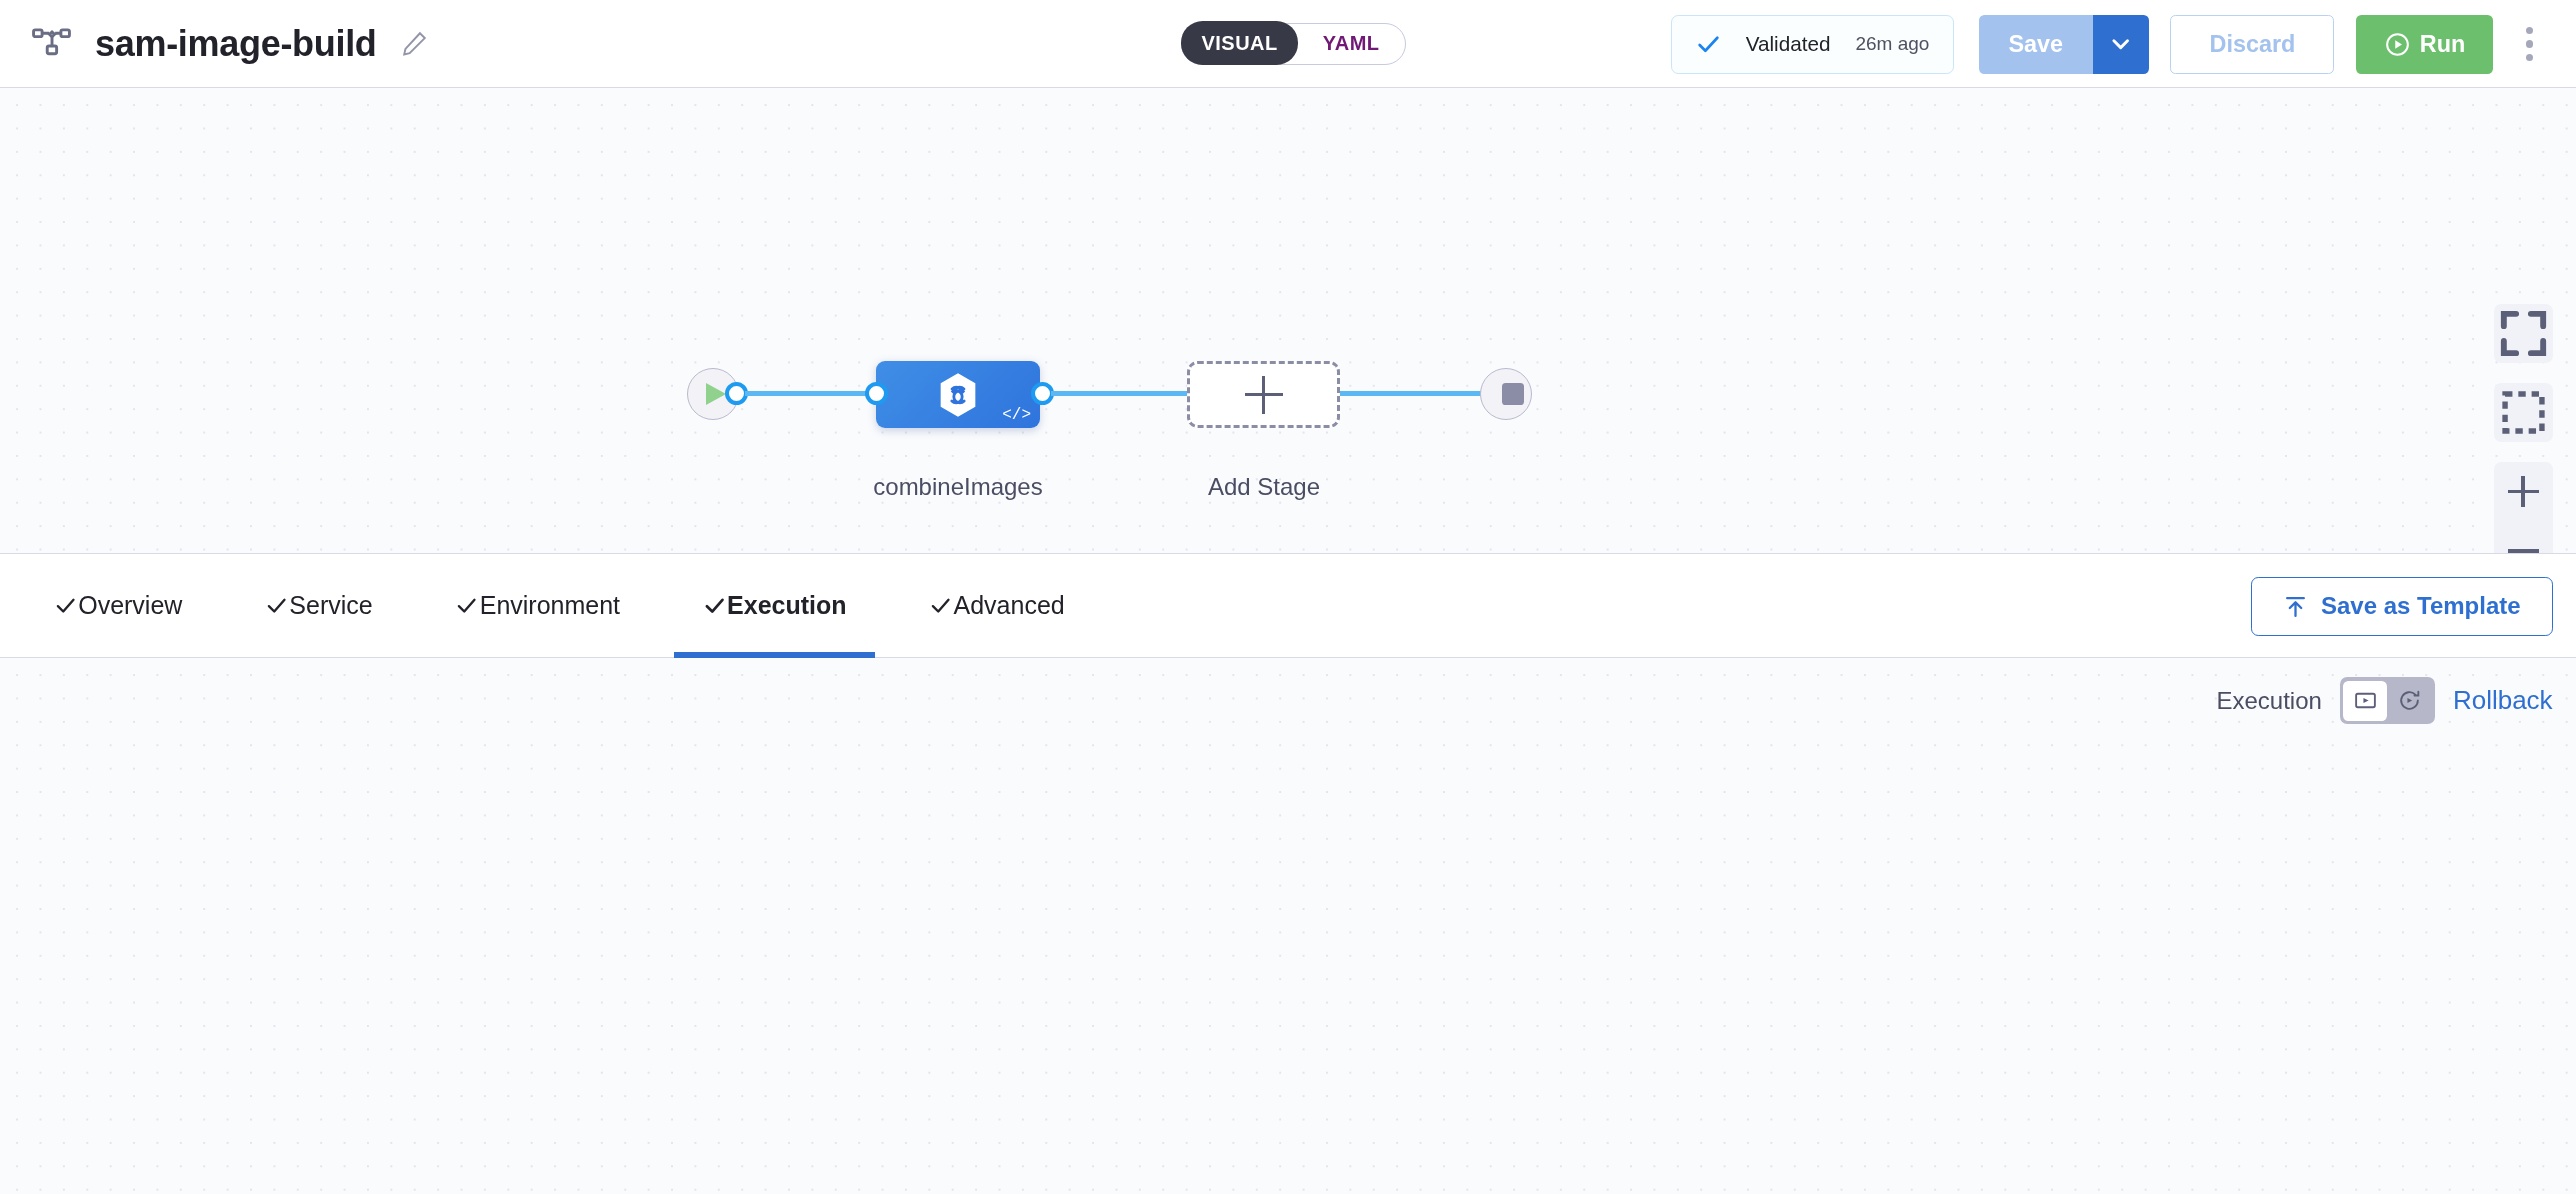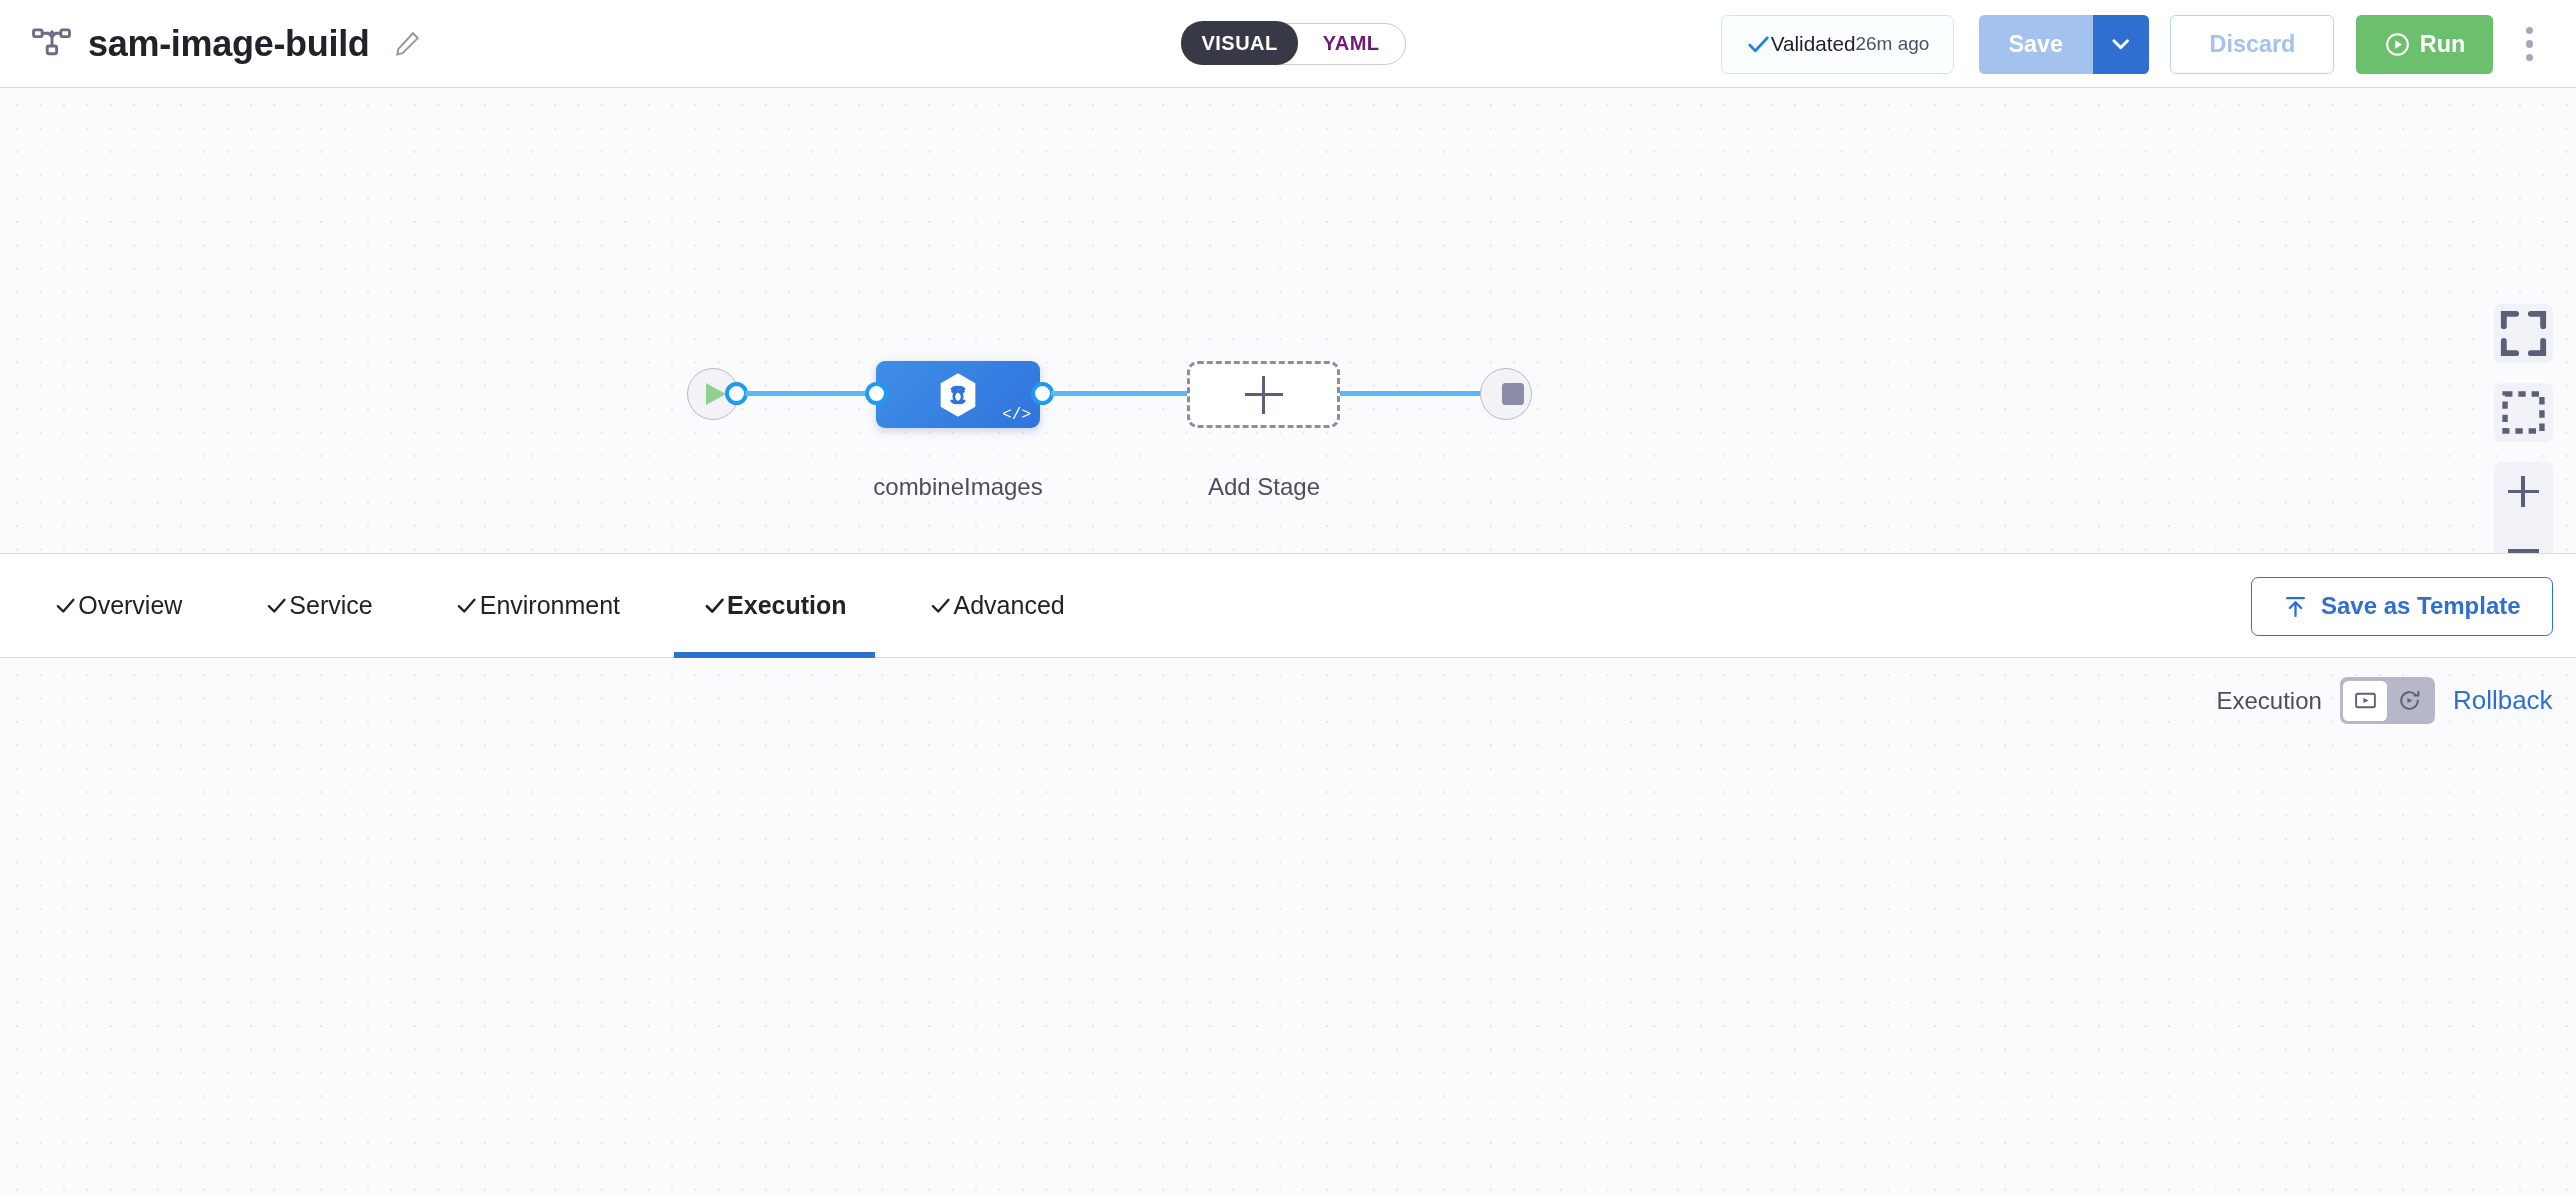--- a/index.html
+++ b/index.html
@@ -15,21 +15,21 @@
     position: absolute; top: 0; left: 0;
     width: 2576px; height: 88px;
     background: #ffffff;
     border-bottom: 0.9px solid #d9dae5;
     display: flex; align-items: center;
   }
   .hdr-left { display: flex; align-items: center; margin-left: 31px; }
   .pipeline-glyph { width: 41px; height: 41px; color: #6b6d85; }
   .pipeline-title {
     font-size: 36px; font-weight: bold; color: #22222a;
-    margin-left: 16px; letter-spacing: -0.3px;
+    margin-left: 23px; letter-spacing: -0.3px;
   }
   .edit-pencil { width: 29px; height: 29px; margin-left: 23.4px; color: #9294a8; }
 
   .toggle-group {
     position: absolute; left: 1181px; top: 22.5px;
     width: 225px; height: 42px;
     border: 0.9px solid #c8cade; border-radius: 21.6px;
     background: #ffffff;
     display: flex; align-items: center;
   }
@@ -45,21 +45,21 @@
   }
   .toggle-seg.inactive { color: #701a75; width: 106px; }
 
   .hdr-right {
     position: absolute; right: 23.4px; top: 0; height: 88px;
     display: flex; align-items: center; gap: 0;
   }
   .validated-pill {
     height: 59px; border: 0.9px solid #c9e5f7; border-radius: 7.2px;
     background: #fbfeff; display: flex; align-items: center;
-    padding: 0 23.4px; gap: 0; margin-right: 25px; text-align: center;
+    padding: 0 23.4px; gap: 25px; margin-right: 25px; text-align: center;
   }
   .validated-check { width: 25px; height: 25px; color: #1b84ef; }
   .validated-label { font-size: 20.7px; color: #22222a; font-weight: 500; }
   .validated-time { font-size: 19px; color: #4f5162; }
 
   .save-split { display: flex; height: 59px; margin-right: 21.6px; }
   .save-main {
     background: #a3c2ee; color: #ffffff; font-size: 23.4px; font-weight: bold;
     border-radius: 5.4px 0 0 5.4px; width: 114px;
     display: flex; align-items: center; justify-content: center; cursor: pointer;

